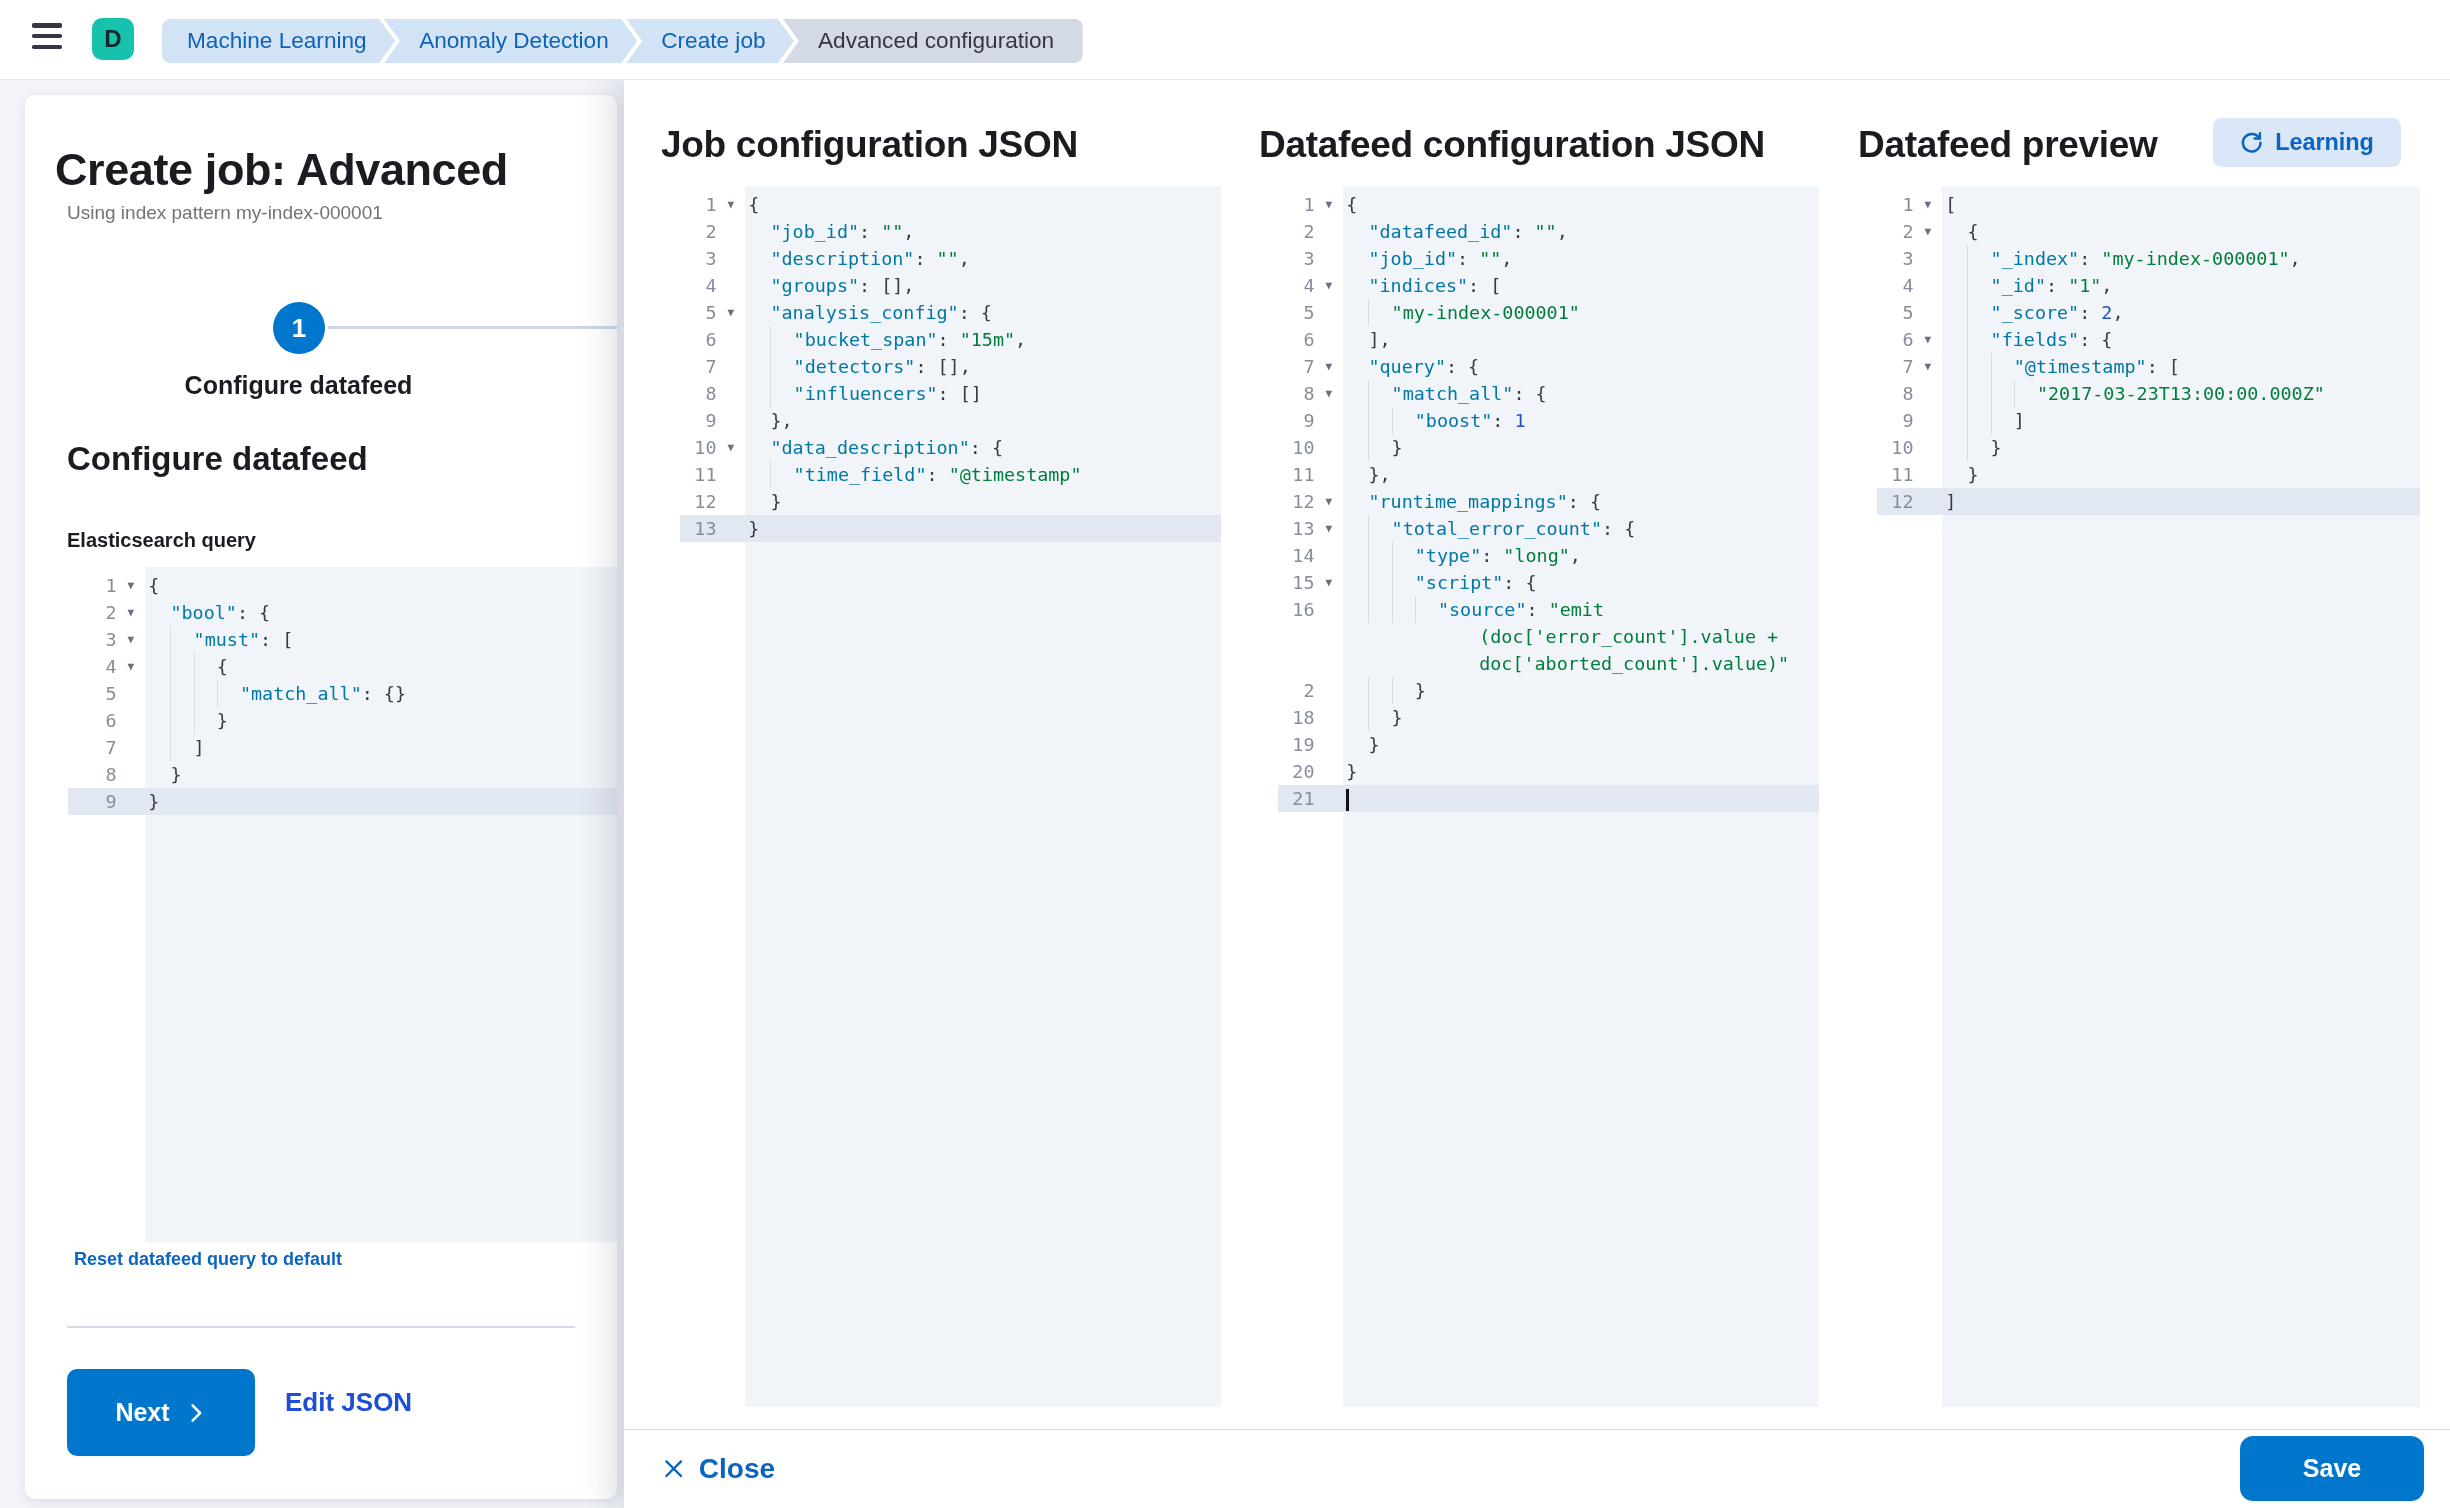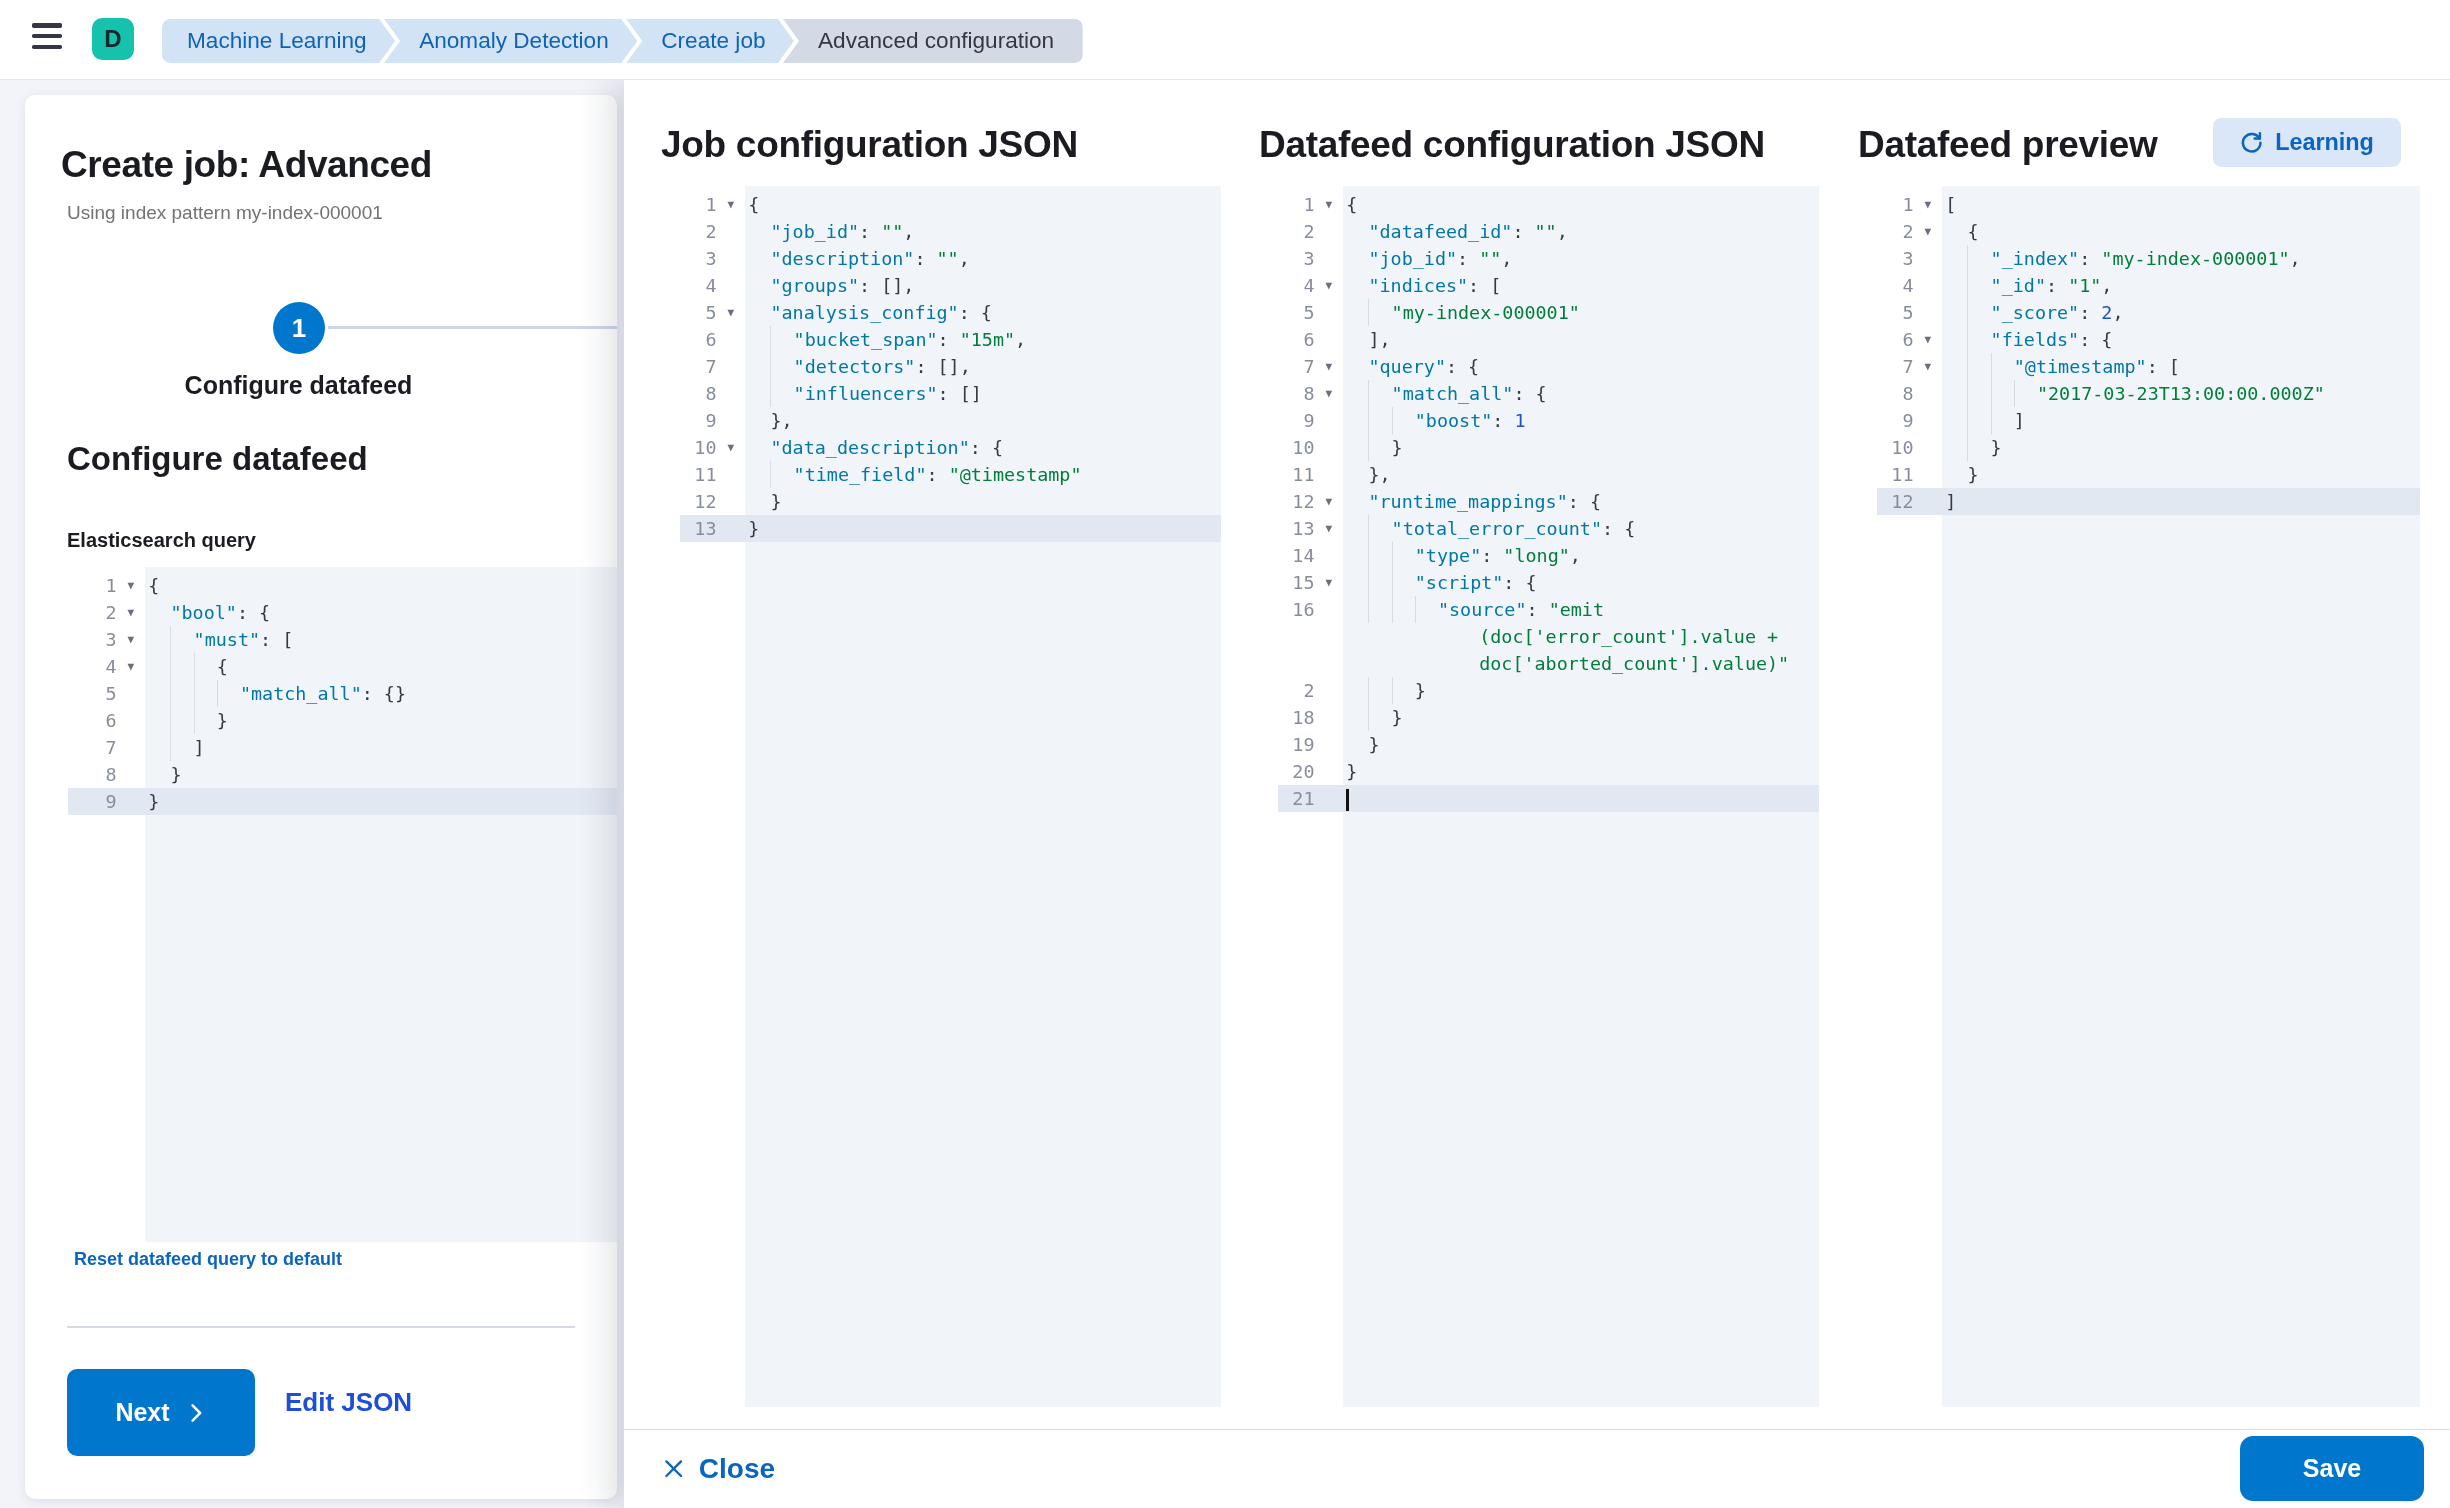--- a/index.html
+++ b/index.html
@@ -12,21 +12,21 @@
   .hamburger span { display:block; width:30px; height:4.2px; background:#343741; border-radius:1.7px; margin-bottom:6.7px; }
   .logo { position:absolute; left:92px; top:17.6px; width:42px; height:42px; border-radius:10px; background:#17c2ad; display:flex; align-items:center; justify-content:center; font-size:24px; font-weight:700; color:#13282c; }
   .crumbs { position:absolute; left:162px; top:19px; height:44px; display:flex; align-items:stretch; }
   .crumb { display:inline-flex; align-items:center; padding:0 28.5px 0 25px; font-size:22.6px; font-weight:500; color:#0e63b5; background:#d2e3f6; white-space:nowrap; }
   .crumb.first { border-radius:8.4px 0 0 8.4px; clip-path:polygon(0 0, calc(100% - 16px) 0, 100% 50%, calc(100% - 16px) 100%, 0 100%); }
   .crumb.mid { margin-left:-11px; clip-path:polygon(0 0, calc(100% - 16px) 0, 100% 50%, calc(100% - 16px) 100%, 0 100%, 16px 50%); padding-left:35px; }
   .crumb.last { margin-left:-11px; background:#d3dae6; color:#343741; font-weight:500; border-radius:0 8.4px 8.4px 0; clip-path:polygon(0 0, 100% 0, 100% 100%, 0 100%, 16px 50%); padding-left:35px; }
 
   
   .card { position:absolute; left:25px; top:95px; width:592px; height:1404px; background:#fff; border-radius:10px; box-shadow:0 2.5px 10px rgba(45,60,90,.10); z-index:10; }
-  .card .title { position:absolute; left:36px; top:49px; font-size:37px; font-weight:700; letter-spacing:-0.4px; }
+  .card .title { position:absolute; left:30px; top:49px; font-size:45px; font-weight:700; letter-spacing:-0.4px; }
   .card .subtitle { position:absolute; left:42px; top:107px; font-size:19px; color:#737373; }
   .step-circle { position:absolute; left:248px; top:207px; width:52px; height:52px; border-radius:50%; background:#0077cc; color:#fff; font-size:26px; font-weight:600; display:flex; align-items:center; justify-content:center; z-index:2; }
   .step-line { position:absolute; left:303px; top:231px; width:289px; height:2.5px; background:#cdd6e4; }
   .step-label { position:absolute; left:127px; top:276px; width:293px; text-align:center; font-size:25px; font-weight:700; }
   .section-heading { position:absolute; left:42px; top:345px; font-size:33px; font-weight:700; }
   .query-label { position:absolute; left:42px; top:434px; font-size:20px; font-weight:700; }
   .reset-link { position:absolute; left:49px; top:1154px; font-size:18px; font-weight:600; color:#0b64bf; cursor:pointer; }
   .card .divider { position:absolute; left:42px; top:1231px; width:508px; height:1.7px; background:#d5dbe5; }
   .next-btn { position:absolute; left:42px; top:1274px; width:188px; height:87px; border:none; border-radius:10px; background:#0077cc; color:#fff; font-size:25px; font-weight:600; font-family:inherit; display:flex; align-items:center; justify-content:center; gap:15px; cursor:pointer; }
   .editjson-btn { position:absolute; left:260px; top:1274px; height:67px; display:flex; align-items:center; font-size:26px; font-weight:600; color:#1d4ed8; cursor:pointer; }

